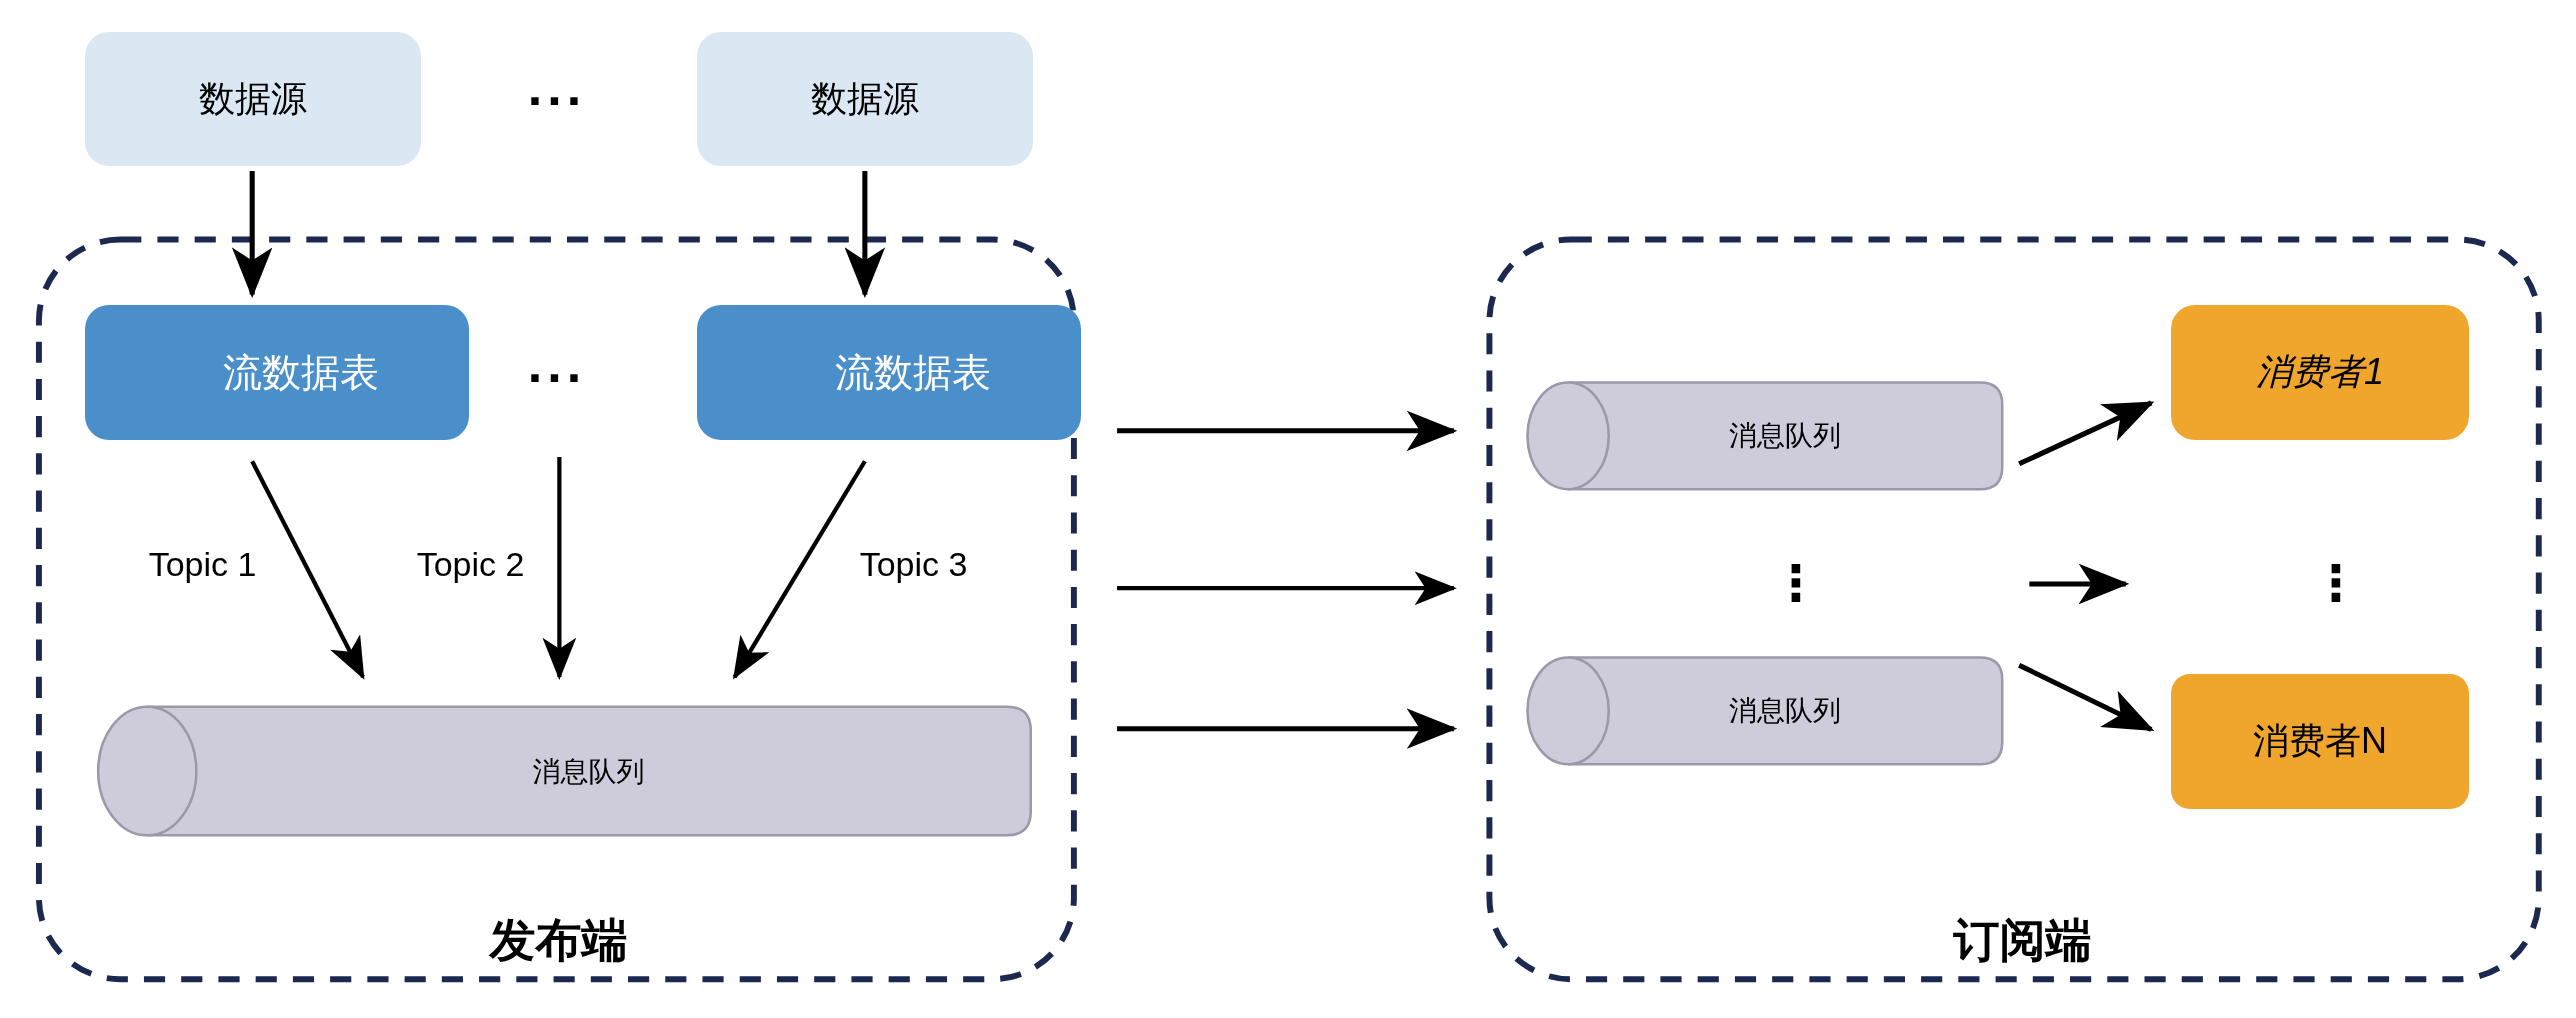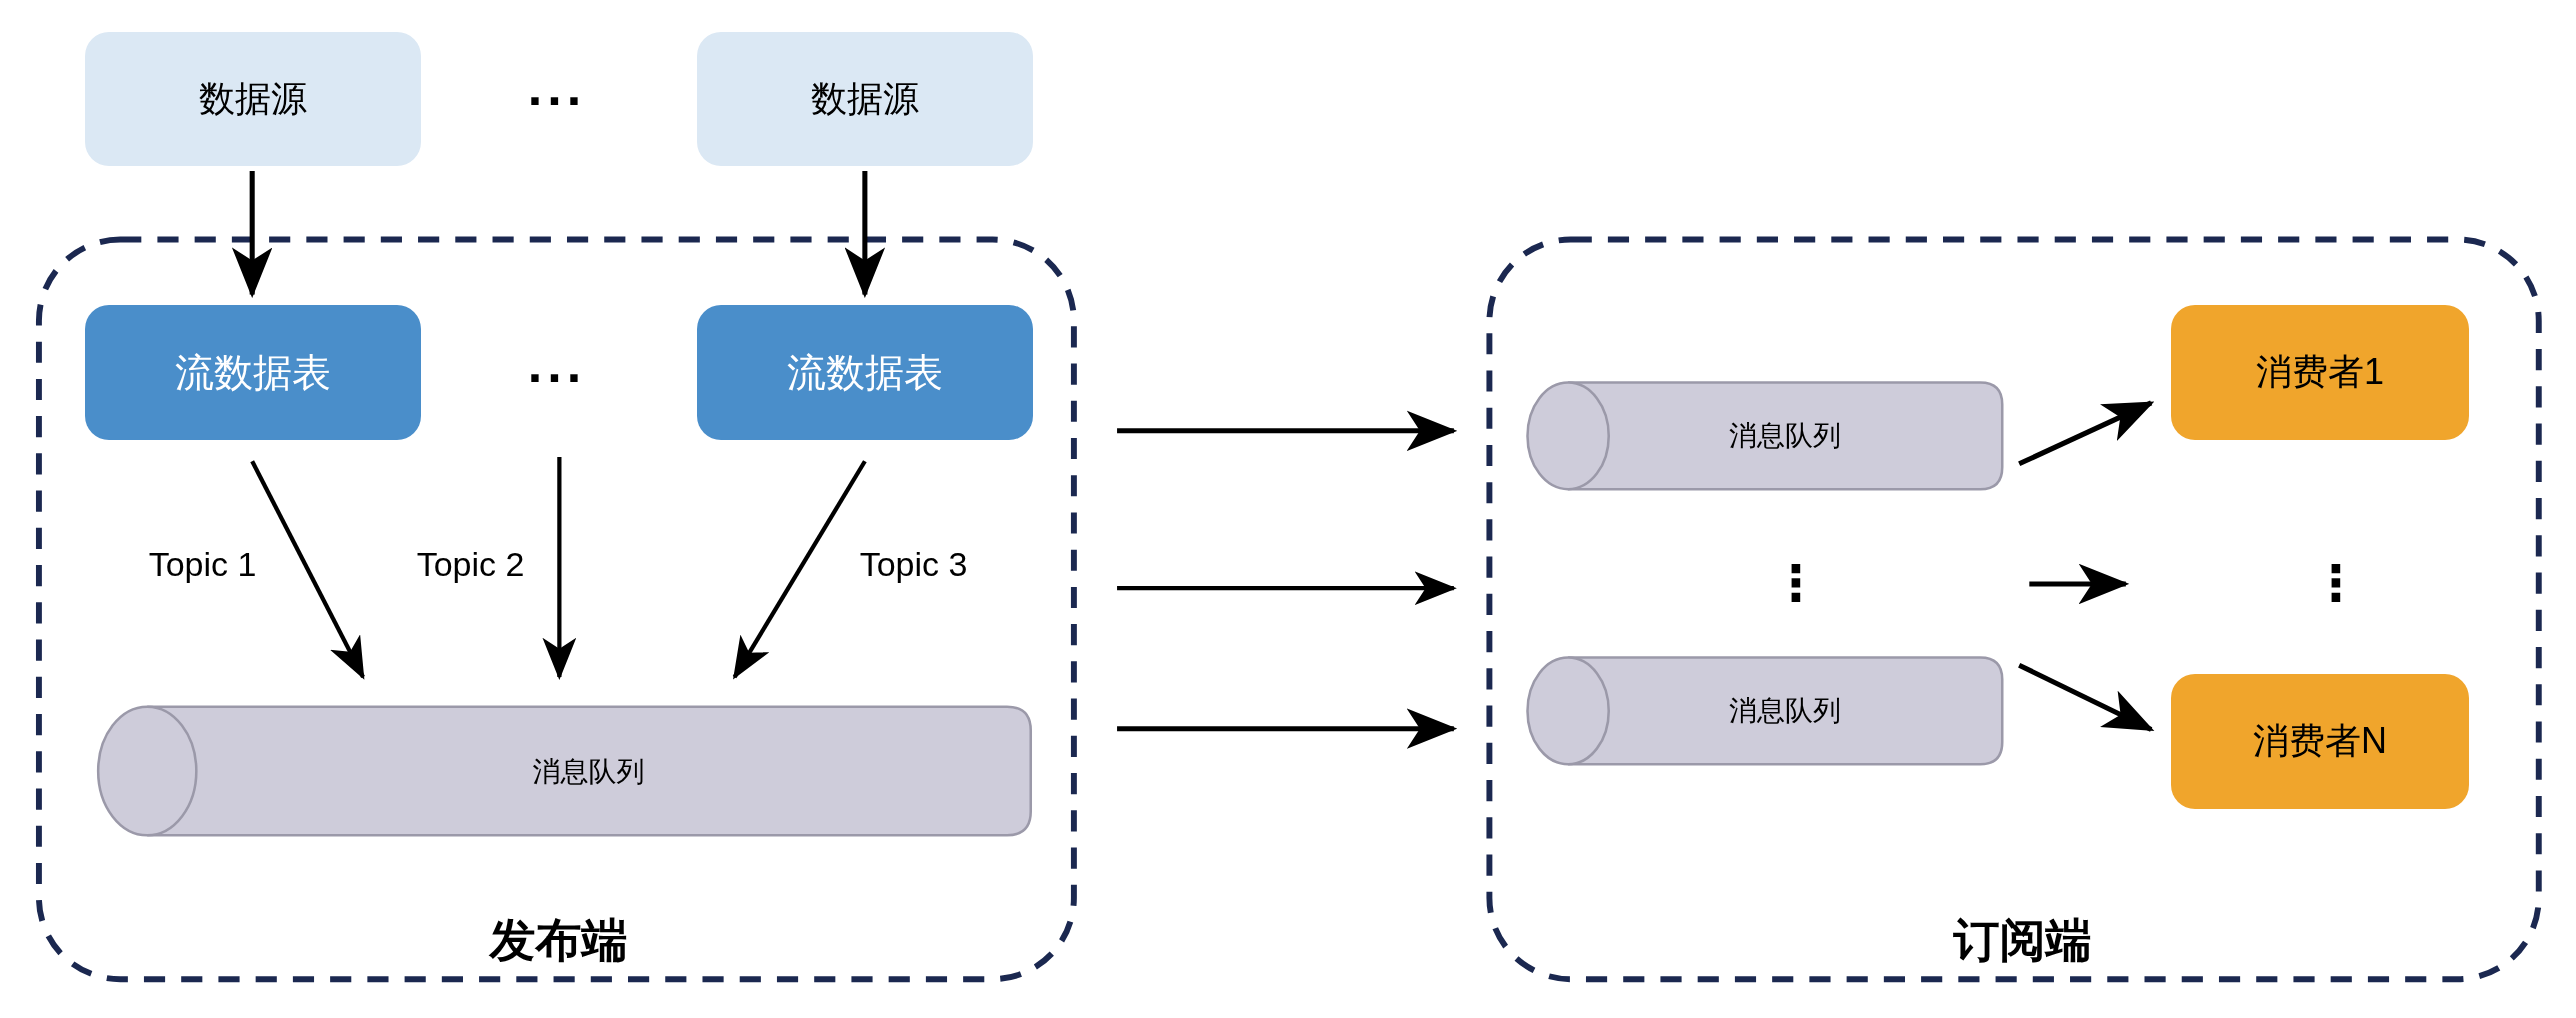--- a/index.html
+++ b/index.html
@@ -15,21 +15,21 @@
   .node {
     position: absolute;
     display: flex;
     align-items: center;
     justify-content: center;
     border-radius: 24px;
     color: #000000;
     white-space: nowrap;
   }
   .ds-box   { background: var(--datasource-fill, #DBE8F4); font-size: 36px; }
-  .stream-box { background: var(--stream-fill, #4A8ECA); color: var(--stream-text, #ffffff); font-size: 39px; }
+  .stream-box { background: var(--stream-fill, #4A8ECA); color: var(--stream-text, #ffffff); font-size: 39px; padding-left: 48px; }
   .consumer-box { background: var(--consumer-fill, #F0A52C); font-size: 36px; }
   .plain-label {
     position: absolute;
     display: flex;
     align-items: center;
     justify-content: center;
     color: #000;
     white-space: nowrap;
   }
   .topic-label { font-size: 34px; }
@@ -106,23 +106,23 @@
   <div class="plain-label cyl-label" style="left:147px; top:746px; width:883px; height:51px;">消息队列</div>
 
   <div class="plain-label section-label" style="left:389px; top:900px; width:339px; height:52px;">发布端</div>
 
   <div class="plain-label cyl-label" style="left:1568px; top:410px; width:434px; height:51px;">消息队列</div>
   <div class="plain-label cyl-label" style="left:1568px; top:685px; width:434px; height:51px;">消息队列</div>
 
   <div class="plain-label vdots" style="left:1762px; top:548px; width:68px; height:71px;">⋮</div>
   <div class="plain-label vdots" style="left:2302px; top:548px; width:68px; height:71px;">⋮</div>
 
-  <div class="node consumer-box" style="left:2171px; top:305px; width:298px; height:135px;">
+  <div class="node consumer-box" style="left:2171px; top:305px; width:298px; height:135px;font-style:italic;">
     <span>消费者1</span>
   </div>
-  <div class="node consumer-box" style="left:2171px; top:674px; width:298px; height:135px;">
+  <div class="node consumer-box" style="left:2171px; top:674px; width:298px; height:135px;border-radius:19px;">
     <span>消费者N</span>
   </div>
 
   <div class="plain-label section-label" style="left:1853px; top:900px; width:339px; height:52px;">订阅端</div>
 
 </div>
 
 
 </body></html>

